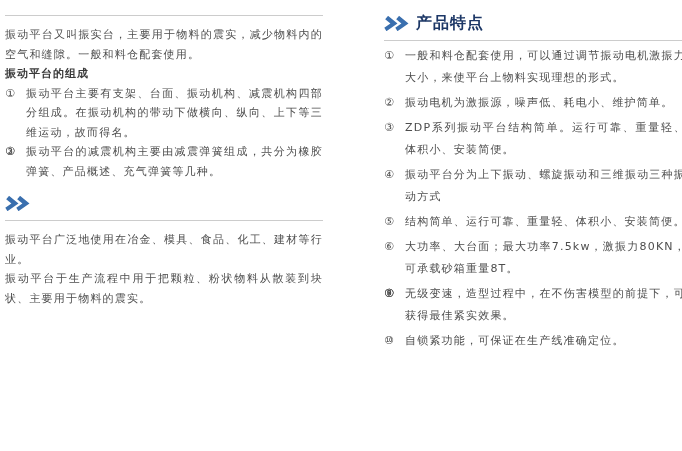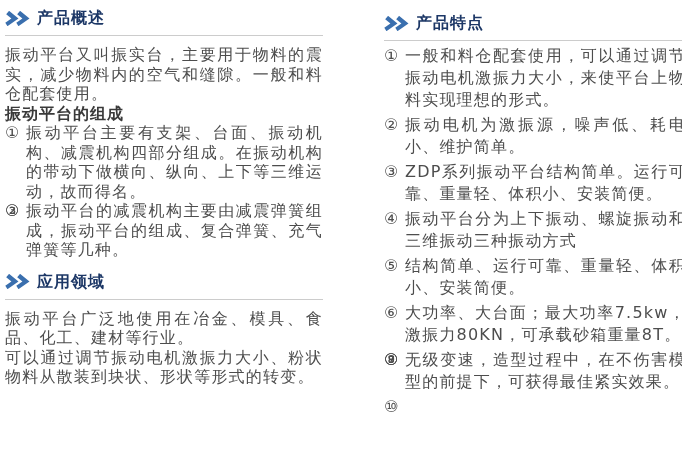--- a/index.html
+++ b/index.html
@@ -22,21 +22,21 @@
   .sec-title {
     font-size: 16px; font-weight: bold;
     color: var(--heading, #1c3766);
     letter-spacing: 1px;
     line-height: 20px;
     white-space: nowrap;
   }
   .divider { border-top: 1px solid var(--divider, #cccccc); margin-top: 7px; height: 0; }
 
   .body-text {
-    font-size: 16px;
+    font-size: 11px;
     color: var(--body, #4d4d4d);
     letter-spacing: 1.2px;
     text-align: justify;
     text-justify: inter-character;
   }
   .col-left  .body-text { line-height: 19.5px; }
   .col-right .body-text { line-height: 22px; }
 
   .intro { margin-top: 9px; }
   .sub-heading {
@@ -55,67 +55,57 @@
   .app-paragraphs { margin-top: 9px; }
 </style>
 </head>
 <body>
 
 <div class="page">
 
   <div class="col col-left">
 
     <section>
-      <div class="sec-header">
-        <span class="chev">
-          <svg width="25" height="15" viewBox="0 0 25 15">
-            <path d="M2 1.5 L10 7.5 L2 13.5" fill="none" stroke="#3a6fae" stroke-width="4.2"></path>
-            <path d="M13 1.5 L21 7.5 L13 13.5" fill="none" stroke="#3a6fae" stroke-width="4.2"></path>
-          </svg>
-        </span>
-        <span class="sec-title">产品概述</span>
-      </div>
       <div class="divider"></div>
 
       <p class="body-text intro">振动平台又叫振实台，主要用于物料的震实，减少物料内的空气和缝隙。一般和料仓配套使用。</p>
       <p class="body-text sub-heading">振动平台的组成</p>
 
       <div class="num-list body-text">
 
           <div class="num-item">
             <span class="num">①</span><span>振动平台主要有支架、台面、振动机构、减震机构四部分组成。在振动机构的带动下做横向、纵向、上下等三维运动，故而得名。</span>
           </div>
 
           <div class="num-item">
             <span class="num">②</span>
           </div>
 
           <div class="num-item">
-            <span class="num">③</span><span>振动平台的减震机构主要由减震弹簧组成，振动平台的组成、复合弹簧、充气弹簧等几种。</span>
+            <span class="num">③</span><span>振动平台的减震机构主要由减震弹簧组成，共分为橡胶弹簧、产品概述、充气弹簧等几种。</span>
           </div>
         </div>
     </section>
 
     <section class="section-application">
       <div class="sec-header">
         <span class="chev">
           <svg width="25" height="15" viewBox="0 0 25 15">
             <path d="M2 1.5 L10 7.5 L2 13.5" fill="none" stroke="#3a6fae" stroke-width="4.2"></path>
             <path d="M13 1.5 L21 7.5 L13 13.5" fill="none" stroke="#3a6fae" stroke-width="4.2"></path>
           </svg>
         </span>
-        <span class="sec-title">应用领域</span>
       </div>
       <div class="divider"></div>
 
       <div class="app-paragraphs">
 
           <p class="body-text">振动平台广泛地使用在冶金、模具、食品、化工、建材等行业。</p>
 
-          <p class="body-text">可以通过调节振动电机激振力大小、粉状物料从散装到块状、形状等形式的转变。</p>
+          <p class="body-text">振动平台于生产流程中用于把颗粒、粉状物料从散装到块状、主要用于物料的震实。</p>
         </div>
     </section>
 
   </div>
 
   <div class="col col-right">
 
     <section>
       <div class="sec-header">
         <span class="chev">
@@ -160,20 +150,20 @@
 
           <div class="num-item">
             <span class="num">⑧</span>
           </div>
 
           <div class="num-item">
             <span class="num">⑨</span><span>无级变速，造型过程中，在不伤害模型的前提下，可获得最佳紧实效果。</span>
           </div>
 
           <div class="num-item">
-            <span class="num">⑩</span>
+            <span class="num">⑩</span><span>自锁紧功能，可保证在生产线准确定位。</span>
           </div>
         </div>
     </section>
 
   </div>
 
 </div>
 
 </body></html>

